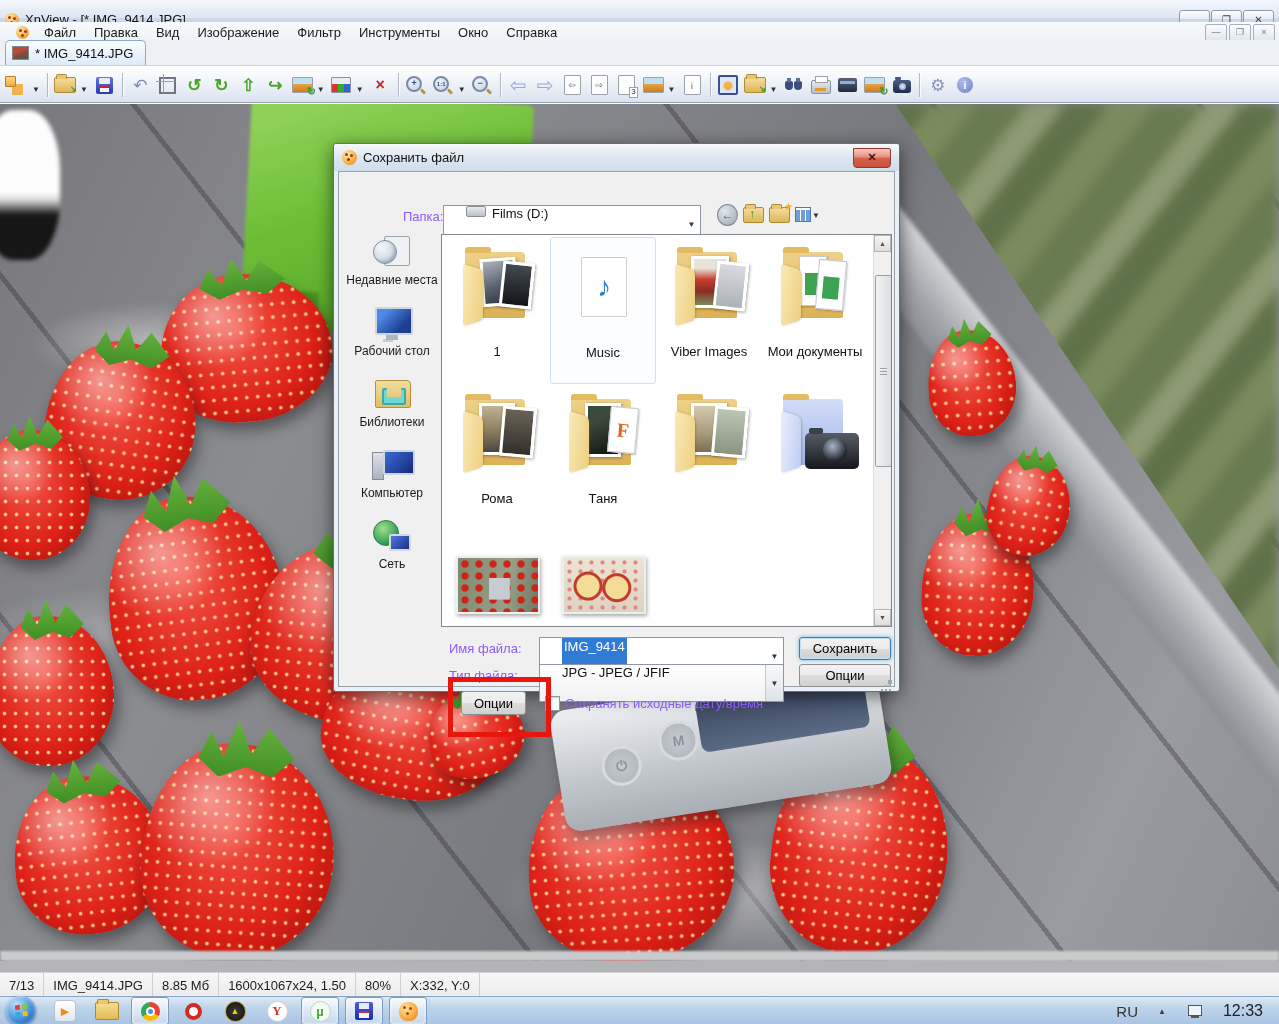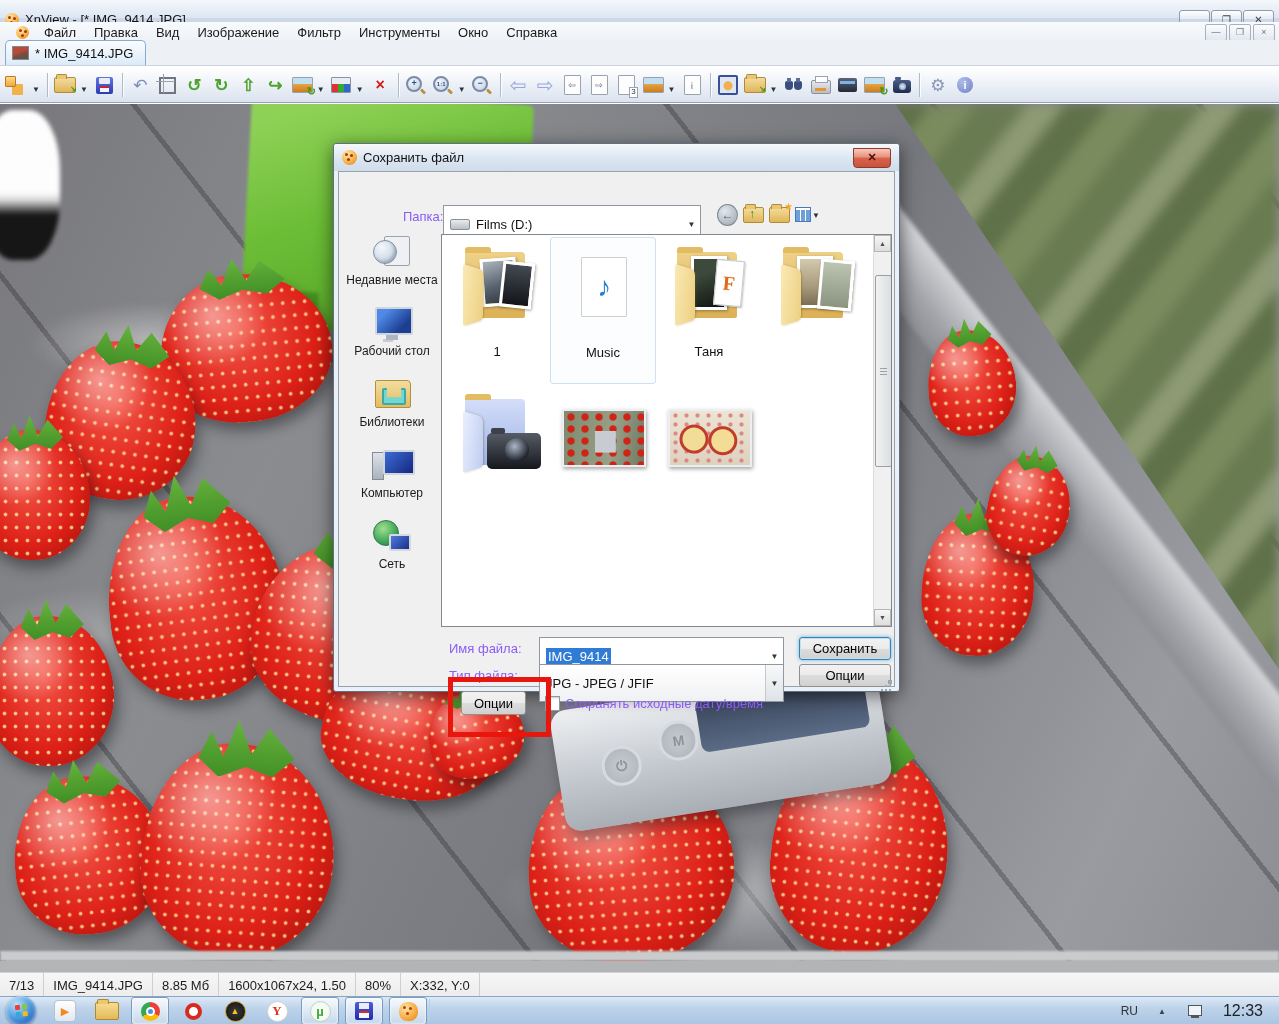--- a/index.html
+++ b/index.html
@@ -137,22 +137,22 @@
     border:1px solid #63707f;border-radius:3px;box-shadow:0 4px 18px rgba(0,0,0,.55)}
   .dlg-title{position:absolute;left:0;top:0;width:100%;height:27px;display:flex;align-items:center;padding:0 8px;box-sizing:border-box;
     background:linear-gradient(#f6f9fc,#dde7f2 50%,#cfdcea);border-radius:3px 3px 0 0}
   .dlg-title .app-ico{width:15px;height:15px}
   .dlg-title-text{font-size:13px;color:#121212}
   .dlg-close{margin-left:auto;width:36px;height:18px;border:1px solid #8d3a2c;border-radius:0 2px 4px 4px;
     background:linear-gradient(#f6c9bc,#e8907c 45%,#d9624a 50%,#c8523c);display:flex;align-items:center;justify-content:center;
     color:#4d120a;font-size:11px;font-weight:bold;line-height:1}
   .dlg-body{position:absolute;left:4px;right:4px;top:27px;bottom:4px;background:#f0f0f0;border:1px solid #98a0aa;overflow:visible}
   .frow-label{position:absolute;font-size:13px;color:#8b5cf6}
-  .combo{position:absolute;height:38px;background:#fff;border:1px solid #8e98a2;display:flex;align-items:center;
-    font-size:13px;color:#111;box-sizing:border-box;padding-left:6px}
+  .combo{position:absolute;height:38px;background:#fff;border:1px solid #8e98a2;display:flex;
+    font-size:13px;color:#111;box-sizing:border-box;padding-left:22px}
   .combo .dd{margin-left:auto;width:17px;height:100%;display:flex;align-items:center;justify-content:center;
     background:linear-gradient(#f7f8f9,#dfe3e8);border-left:1px solid #c3c8cf;font-size:8px;color:#333}
   .drive-ico{width:18px;height:9px;background:linear-gradient(#e9ecef,#b9bfc7);border:1px solid #8a9099;border-radius:2px;margin-right:6px;flex:none}
   .sel-text{background:#2f7bd6;color:#fff;padding:1px 2px}
   .nav-ico{position:absolute;top:32px;width:21px;height:21px;display:flex;align-items:center;justify-content:center}
   .back-c{width:20px;height:20px;border-radius:50%;background:radial-gradient(circle at 35% 30%,#e3e8ee,#9aa4b0);
     border:1px solid #7d8894;color:#55606c;font-size:12px;display:flex;align-items:center;justify-content:center;line-height:1}
   .i-folder .up{position:absolute;left:5px;top:-1px;color:#2f8f18;font-weight:bold;font-size:12px}
   .i-folder .star{position:absolute;right:-4px;top:-7px;color:#f5a623;font-size:10px}
   .i-views{width:15px;height:13px;border:1px solid #4a7ab8;background:
@@ -256,21 +256,21 @@
     color:#e03228;font-weight:bold;font-size:13px;font-family:"Liberation Serif",serif}
   .tk-ut{width:19px;height:19px;border-radius:50%;background:radial-gradient(#ffffff,#e9f5ea);border:1px solid #bcd8bc;
     display:flex;align-items:center;justify-content:center;color:#3aaa35;font-weight:bold;font-size:13px}
   .tk-floppy{width:18px;height:18px;background:linear-gradient(#4d5dd8,#1f2bb0);border-radius:2px;position:relative}
   .tk-floppy::before{content:"";position:absolute;left:4px;top:1px;width:10px;height:6px;background:#e8ecf4}
   .tk-floppy::after{content:"";position:absolute;left:4px;bottom:2px;width:10px;height:7px;background:#f6f8fa;border-top:2px solid #d03030;box-sizing:border-box}
   .tk-xn{width:19px;height:19px;border-radius:45%;background:radial-gradient(circle at 35% 32%,#ffe4a4,#f7a93e 60%,#dd7d12);position:relative}
   .tk-xn::after{content:"";position:absolute;left:4px;top:4px;width:3px;height:3px;border-radius:50%;background:#b04408;
     box-shadow:6px 1px 0 #b04408,3px 6px 0 #b04408}
   .tray{margin-left:auto;display:flex;align-items:center;height:100%}
-  .tray-lang{font-size:12px;color:#333;padding:0 10px}
+  .tray-lang{font-size:15px;color:#333;padding:0 10px}
   .tray-up{font-size:8px;color:#444;padding:0 10px}
   .tray-net{width:15px;height:12px;position:relative;margin:0 12px}
   .tray-net::before{content:"";position:absolute;left:0;top:0;width:12px;height:9px;border:1px solid #555;background:#eef4fa}
   .tray-net::after{content:"";position:absolute;left:3px;bottom:-1px;width:8px;height:2px;background:#555;box-shadow:4px -3px 0 -1px #555}
   .tray-time{font-size:16px;color:#222;padding:0 16px 0 8px}
 </style>
 </head>
 <body>
 
 <div class="titlebar">
@@ -523,20 +523,47 @@
         </div>
         <div class="tile hover">
           <span class="ibox">
             <span class="page-music">♪</span>
           </span>
           <span class="lbl">Music</span>
         </div>
         <div class="tile">
           <span class="ibox">
             <span class="fb"></span>
+            <span class="th" style="left:26px;top:12px;width:32px;height:46px;background:linear-gradient(#e8e4da 20%,#c23c2c 45%,#8c2c22 70%,#7a8c5e)"></span>
+            <span class="th" style="left:50px;top:18px;width:26px;height:42px;background:linear-gradient(#d8dade,#aeb2b8);transform:rotate(6deg)"></span>
+            <span class="ff"></span>
+          </span>
+          <span class="lbl">Viber Images</span>
+        </div>
+        <div class="tile">
+          <span class="ibox">
+            <span class="fb"></span>
+            <span class="doc xls" style="left:28px;top:12px;width:26px;height:48px"></span>
+            <span class="doc xls" style="left:46px;top:16px;width:26px;height:48px;transform:rotate(5deg)"></span>
+            <span class="ff"></span>
+          </span>
+          <span class="lbl">Мои документы</span>
+        </div>
+        <div class="tile">
+          <span class="ibox">
+            <span class="fb"></span>
+            <span class="th" style="left:26px;top:12px;width:30px;height:46px;background:linear-gradient(#c2b294,#8a7c5e 55%,#4a4640)"></span>
+            <span class="th" style="left:48px;top:16px;width:28px;height:44px;background:linear-gradient(#6a6256,#32302c);transform:rotate(5deg)"></span>
+            <span class="ff"></span>
+          </span>
+          <span class="lbl">Рома</span>
+        </div>
+        <div class="tile">
+          <span class="ibox">
+            <span class="fb"></span>
             <span class="th" style="left:26px;top:12px;width:30px;height:48px;background:linear-gradient(160deg,#3c4a3c 30%,#101410)"></span>
             <span class="doc pdfF" style="left:50px;top:16px;width:26px;height:44px;transform:rotate(5deg)">F</span>
             <span class="ff"></span>
           </span>
           <span class="lbl">Таня</span>
         </div>
         <div class="tile">
           <span class="ibox">
             <span class="fb"></span>
             <span class="th" style="left:26px;top:12px;width:30px;height:46px;background:linear-gradient(#d4c9ae,#a89a7c 60%,#7a6e56)"></span>

